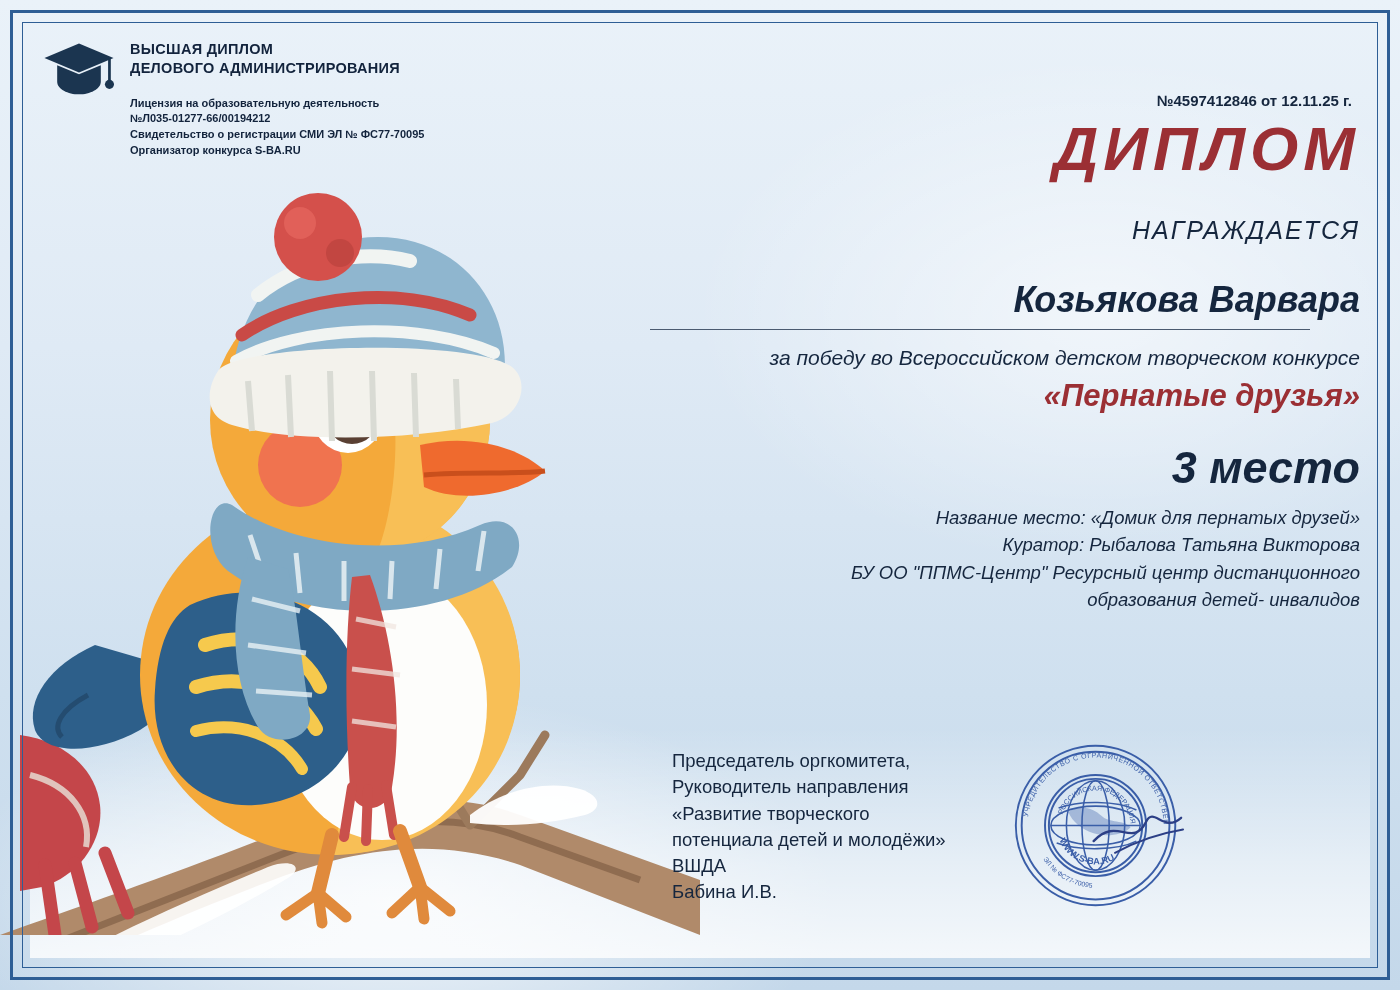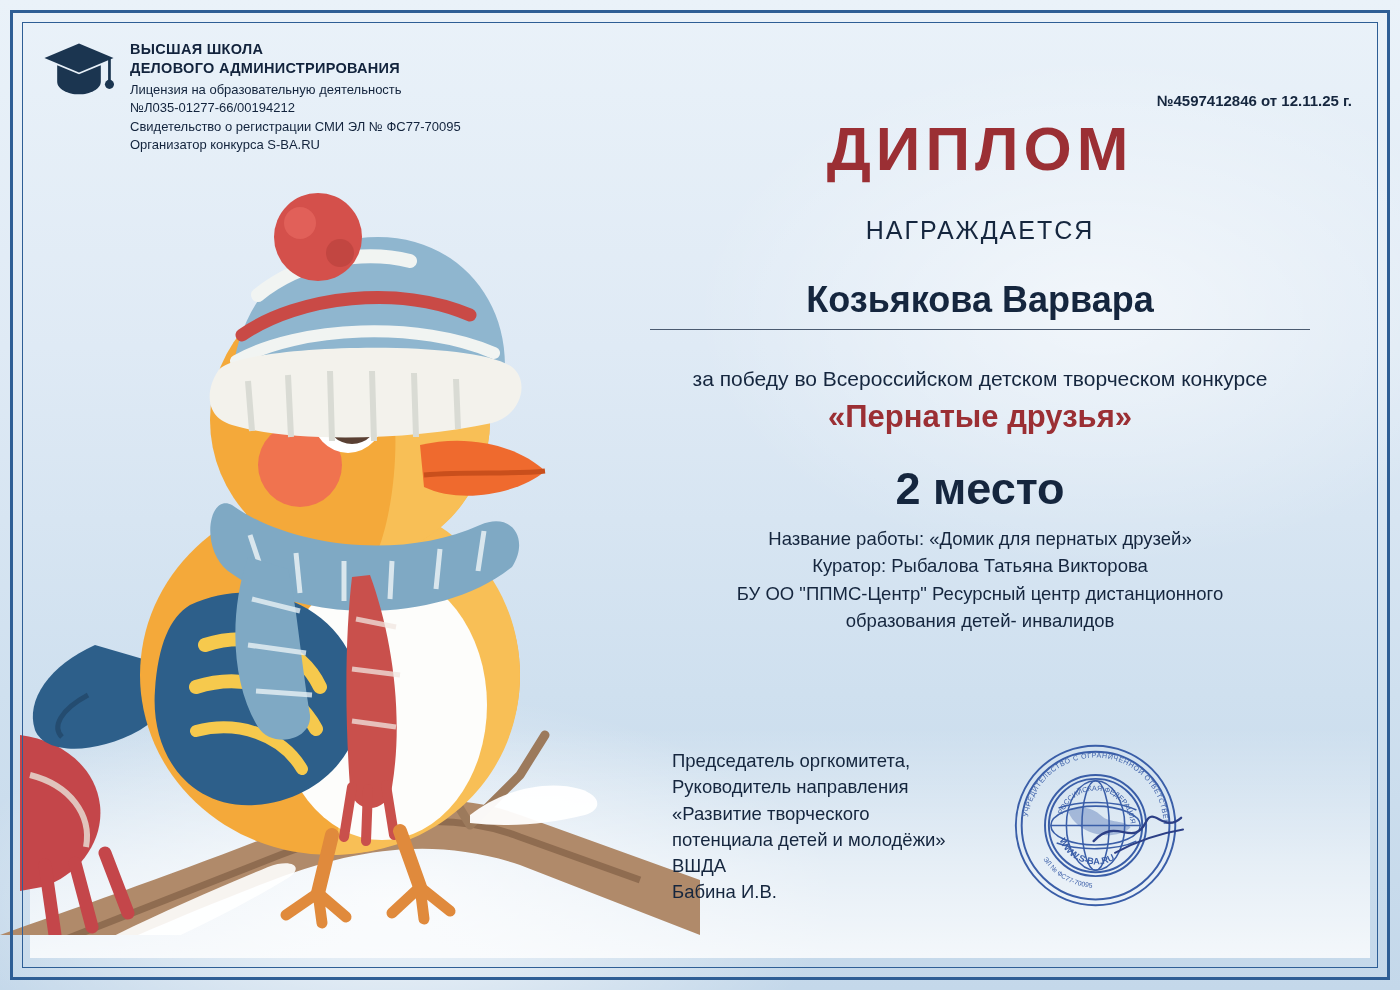--- a/index.html
+++ b/index.html
@@ -78,44 +78,45 @@
   .org-block { padding-top: 4px; }
   .org-name {
     font-size: 14.5px;
     font-weight: bold;
     color: #12233c;
     letter-spacing: 0.3px;
     line-height: 1.3;
     white-space: pre-line;
   }
   .org-meta {
-    margin-top: 3px;
-    font-size: 13px;
-    font-weight: normal;
+    margin-top: 18px;
+    font-size: 11px;
+    font-weight: bold;
     color: #12233c;
     line-height: 1.42;
     white-space: pre-line;
   }
   .doc-number {
     position: absolute;
     right: 48px;
     top: 60px;
     font-size: 15px;
     color: #15263e;
     font-weight: bold;
     margin-top: 32px;
   }
 
   
   .content {
     position: absolute;
     left: 600px;
     top: 118px;
     width: 760px;
-    text-align: center;
+    text-align: right;
+    font-style: italic;
   }
   .title {
     font-size: 62px;
     font-weight: bold;
     color: #9b2f34;
     letter-spacing: 5px;
     line-height: 1;
   }
   .subtitle {
     margin-top: 36px;
@@ -129,21 +130,21 @@
     font-weight: bold;
     color: #15263e;
   }
   .name-rule {
     margin: 8px auto 0;
     width: 660px;
     height: 1px;
     background: #4a5a70;
   }
   .reason {
-    margin-top: 37px;
+    margin-top: 16px;
     font-size: 21px;
     color: #15263e;
   }
   .contest {
     margin-top: 8px;
     font-size: 31px;
     font-weight: bold;
     color: #9b2f34;
   }
   .place {
@@ -273,41 +274,41 @@
   <div class="frame-inner"></div>
 
   <div class="header">
     <svg class="logo-icon" viewBox="0 0 80 66">
       <path d="M40 6 L78 22 L40 38 L2 22 Z" fill="#1b3550"></path>
       <path d="M16 30 L16 48 C16 56 28 62 40 62 C52 62 64 56 64 48 L64 30 L40 40 Z" fill="#1b3550"></path>
       <rect x="72" y="22" width="3" height="26" fill="#1b3550"></rect>
       <circle cx="73.5" cy="51" r="5" fill="#1b3550"></circle>
     </svg>
     <div class="org-block">
-      <div class="org-name">ВЫСШАЯ ШКОЛА
+      <div class="org-name">ВЫСШАЯ ДИПЛОМ
 ДЕЛОВОГО АДМИНИСТРИРОВАНИЯ</div>
       <div class="org-meta">Лицензия на образовательную деятельность
 №Л035-01277-66/00194212
 Свидетельство о регистрации СМИ ЭЛ № ФС77-70095
 Организатор конкурса S-BA.RU</div>
     </div>
   </div>
 
   <div class="doc-number">№4597412846 от 12.11.25 г.</div>
 
   <div class="content">
     <div class="title">ДИПЛОМ</div>
     <div class="subtitle">НАГРАЖДАЕТСЯ</div>
     <div class="winner-name">Козьякова Варвара</div>
     <div class="name-rule"></div>
     <div class="reason">за победу во Всероссийском детском творческом конкурсе</div>
     <div class="contest">«Пернатые друзья»</div>
-    <div class="place">2 место</div>
+    <div class="place">3 место</div>
     <div class="details">
-      <div>Название работы: «Домик для пернатых друзей»</div>
+      <div>Название место: «Домик для пернатых друзей»</div>
       <div>Куратор: Рыбалова Татьяна Викторова</div>
       <div>БУ ОО "ППМС-Центр" Ресурсный центр дистанционного</div>
       <div>образования детей- инвалидов</div>
     </div>
   </div>
 
   <div class="sign-block">Председатель оргкомитета,
 Руководитель направления
 «Развитие творческого
 потенциала детей и молодёжи» ВШДА

